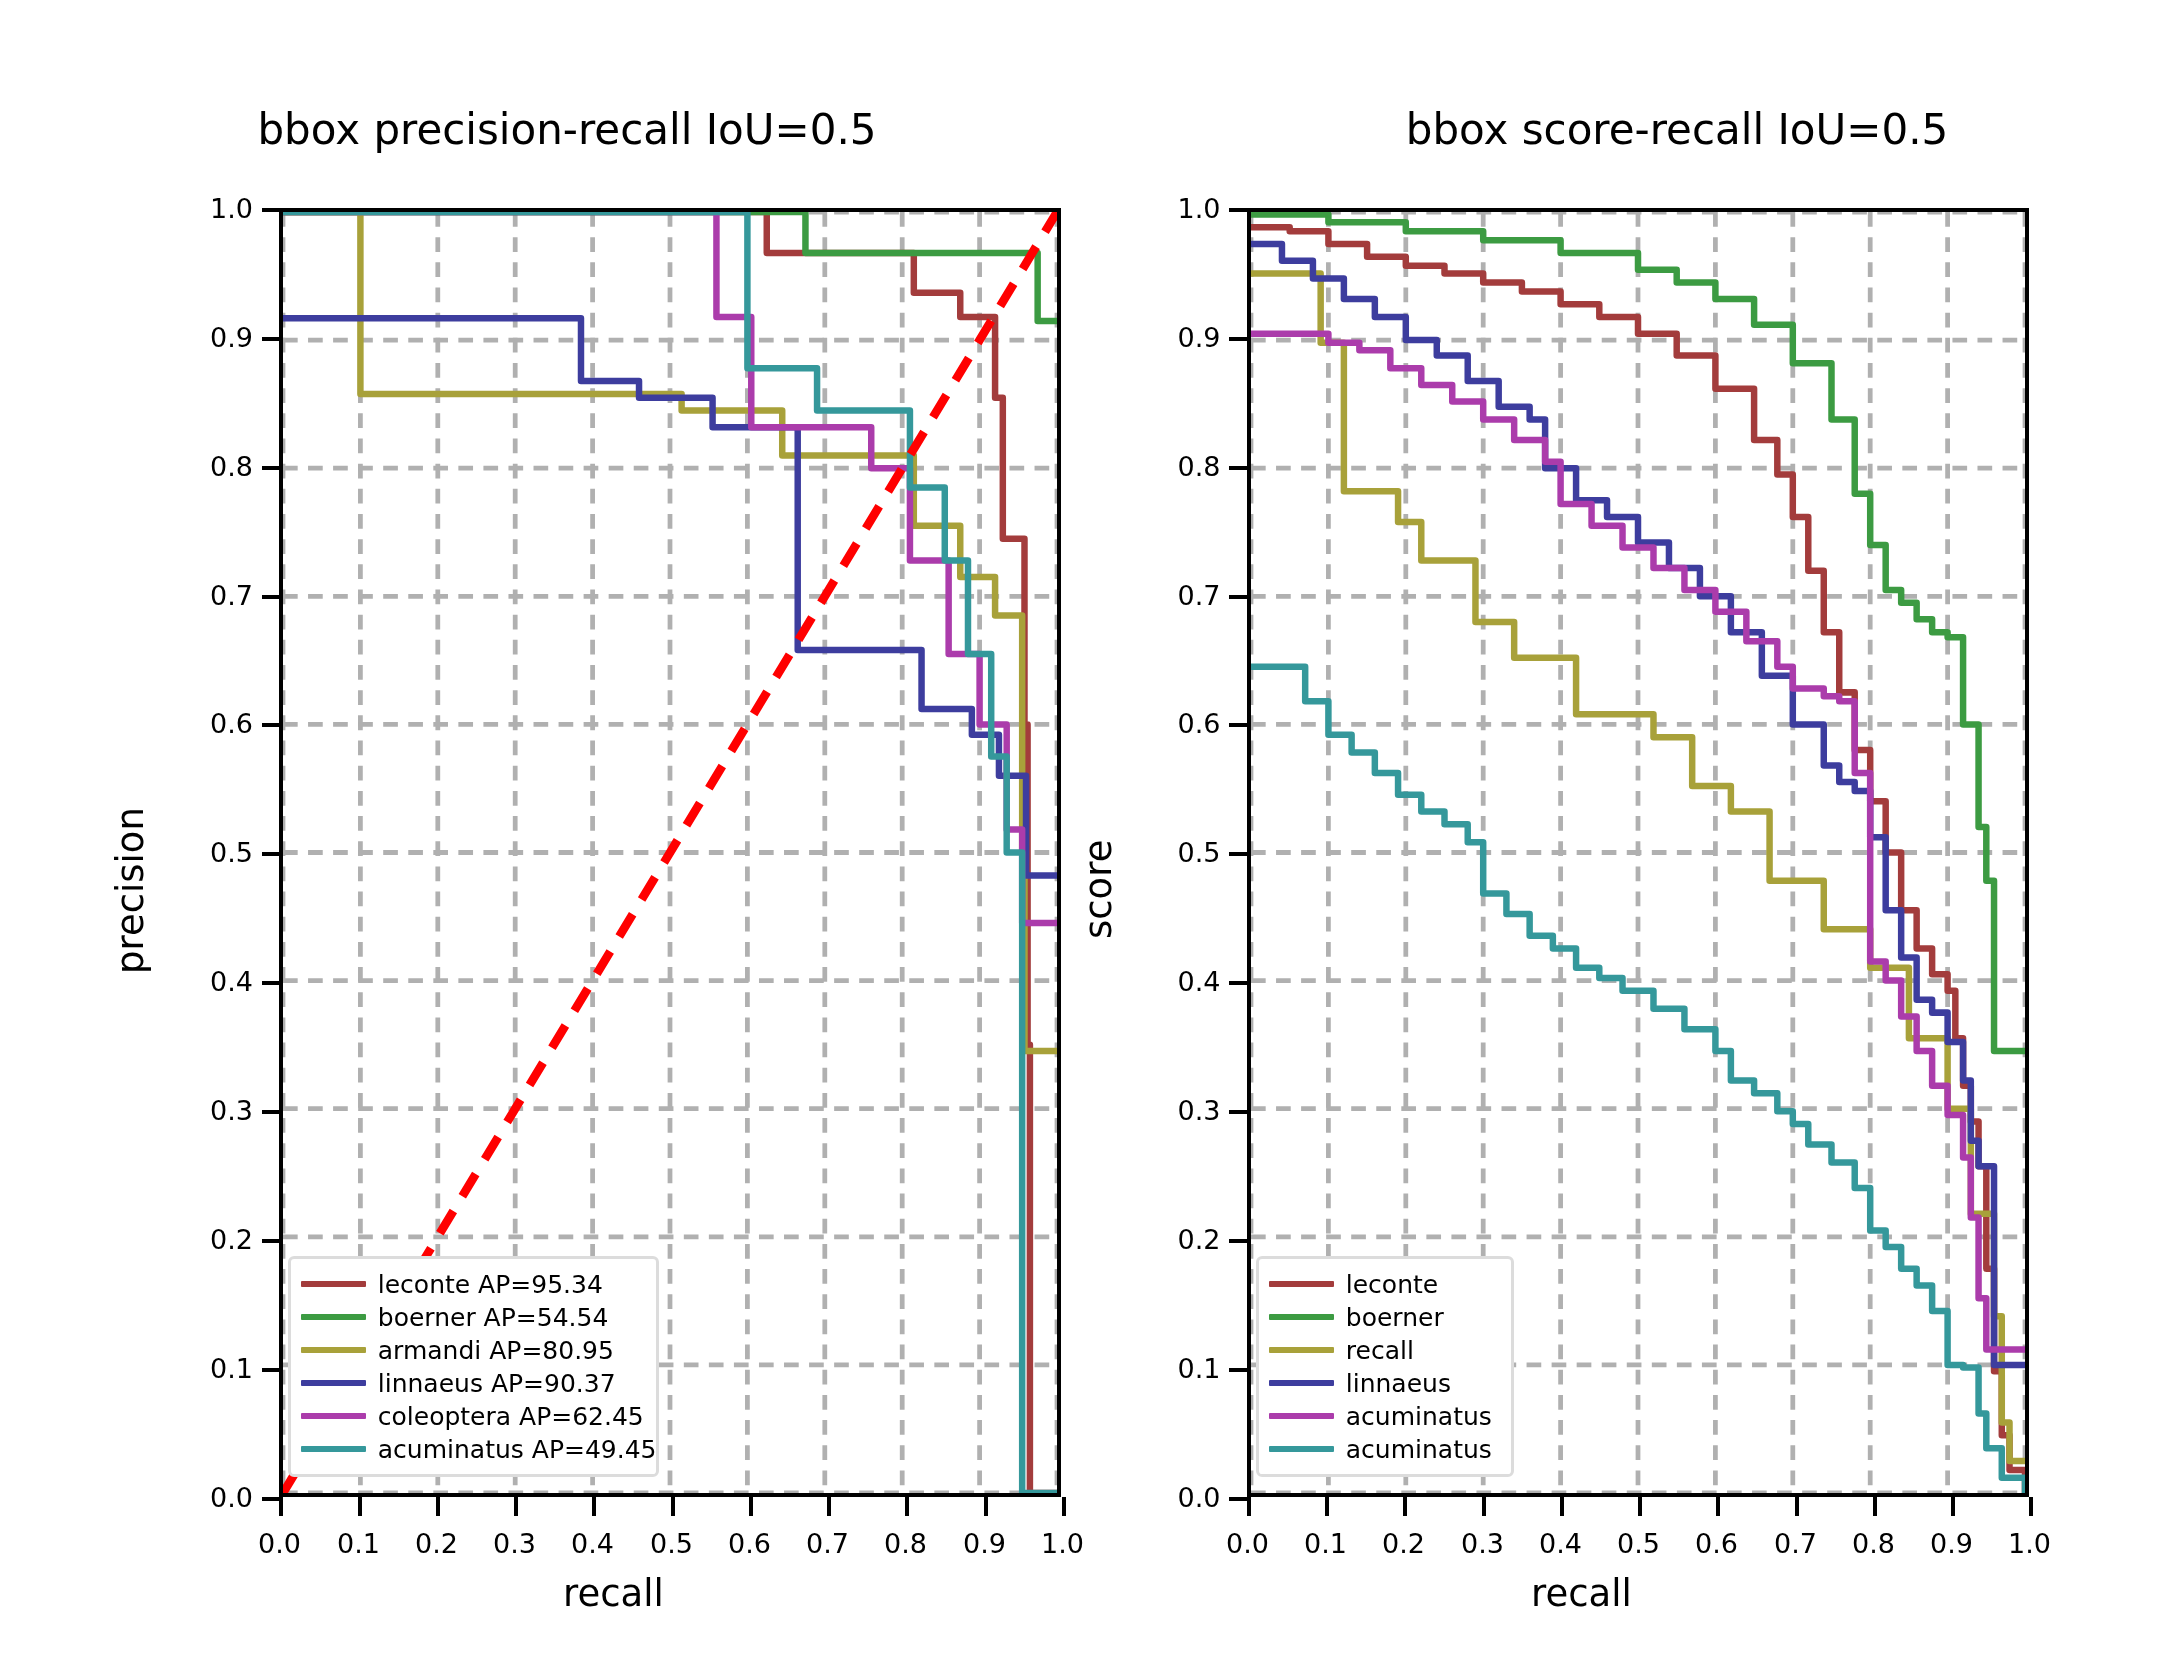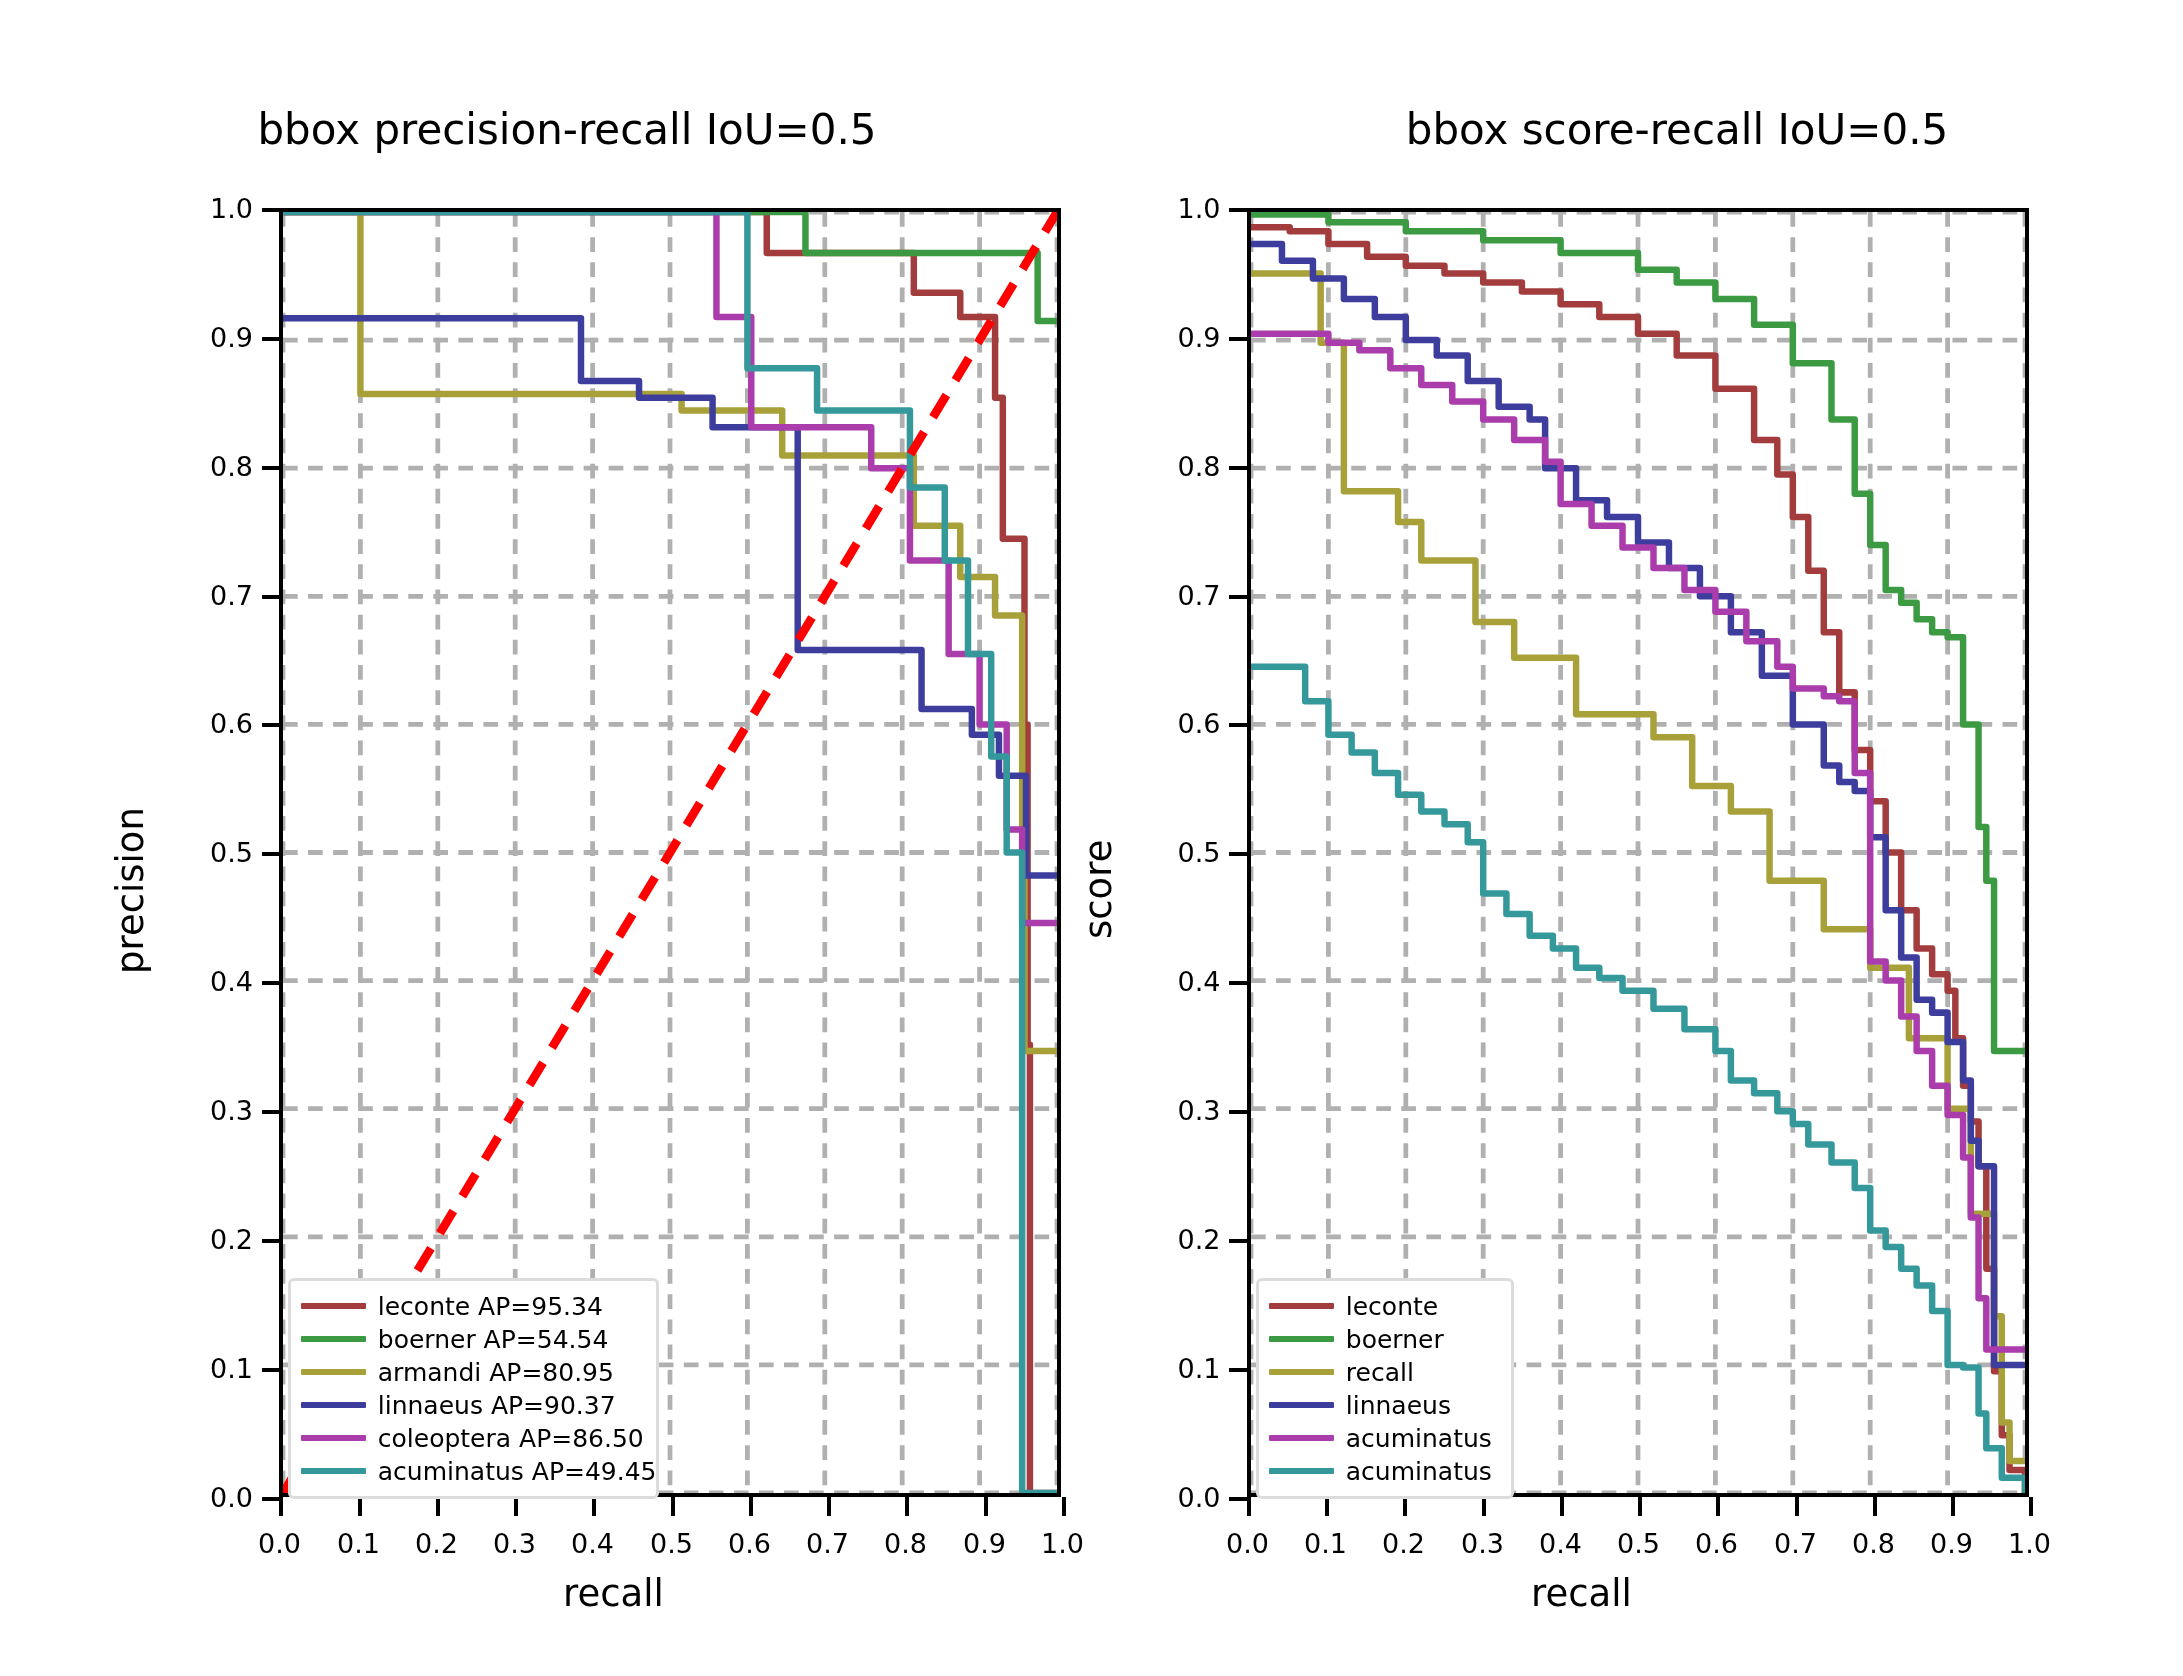--- a/index.html
+++ b/index.html
@@ -9,21 +9,21 @@
   .ptitle{position:absolute;left:0;width:100%;text-align:center;font-size:42px;color:#000;white-space:nowrap;}
   .plotbox{position:absolute;box-sizing:border-box;border:4.8px solid #000;background:#fff;overflow:hidden;}
   .ytick-lab{position:absolute;text-align:right;font-size:27px;color:#000;transform:translateY(-50%);}
   .xtick-lab{position:absolute;text-align:center;font-size:27px;color:#000;transform:translateX(-50%);}
   .ytick-m{position:absolute;height:0;border-top:4.8px solid #000;}
   .xtick-m{position:absolute;width:0;border-left:4.8px solid #000;}
   .axlabel{position:absolute;font-size:37px;color:#000;}
   .ylabel{transform-origin:0 0;transform:rotate(-90deg);white-space:nowrap;}
   .svgwrap{position:absolute;left:0;top:0;width:100%;height:100%;}
   .legend{position:absolute;background:#ffffff;border:3.5px solid #dcdcdc;border-radius:6.1px;
-          padding:8.7px 11.4px 8.7px 9.6px;box-sizing:border-box;margin-top:22px;}
+          padding:8.7px 11.4px 8.7px 9.6px;box-sizing:border-box;}
   .legrow{display:flex;align-items:center;height:33px;}
   .legline{width:65px;height:5.7px;border-radius:0.9px;margin-right:12.2px;flex:0 0 auto;}
   .legtxt{font-size:25px;color:#000;white-space:nowrap;line-height:1;}
 </style>
 </head>
 <body>
 
 <div id="root">
 
   <div class="panel" id="panel-left" style="left:0;width:1118px;padding-left:16px;">
@@ -126,21 +126,21 @@
         <div class="legrow">
           <span class="legline" style="background: rgb(168, 161, 58);"></span>
           <span class="legtxt">armandi AP=80.95</span>
         </div>
         <div class="legrow">
           <span class="legline" style="background: rgb(61, 61, 158);"></span>
           <span class="legtxt">linnaeus AP=90.37</span>
         </div>
         <div class="legrow">
           <span class="legline" style="background: rgb(171, 60, 171);"></span>
-          <span class="legtxt">coleoptera AP=86.50</span>
+          <span class="legtxt">coleoptera AP=62.45</span>
         </div>
         <div class="legrow">
           <span class="legline" style="background: rgb(53, 152, 155);"></span>
           <span class="legtxt">acuminatus AP=49.45</span>
         </div>
       </div>
   </div>
 
   <div class="panel" id="panel-right" style="left:1118px;width:1118px;">
     <div class="ptitle" style="top:105px;">bbox score-recall IoU=0.5</div>

